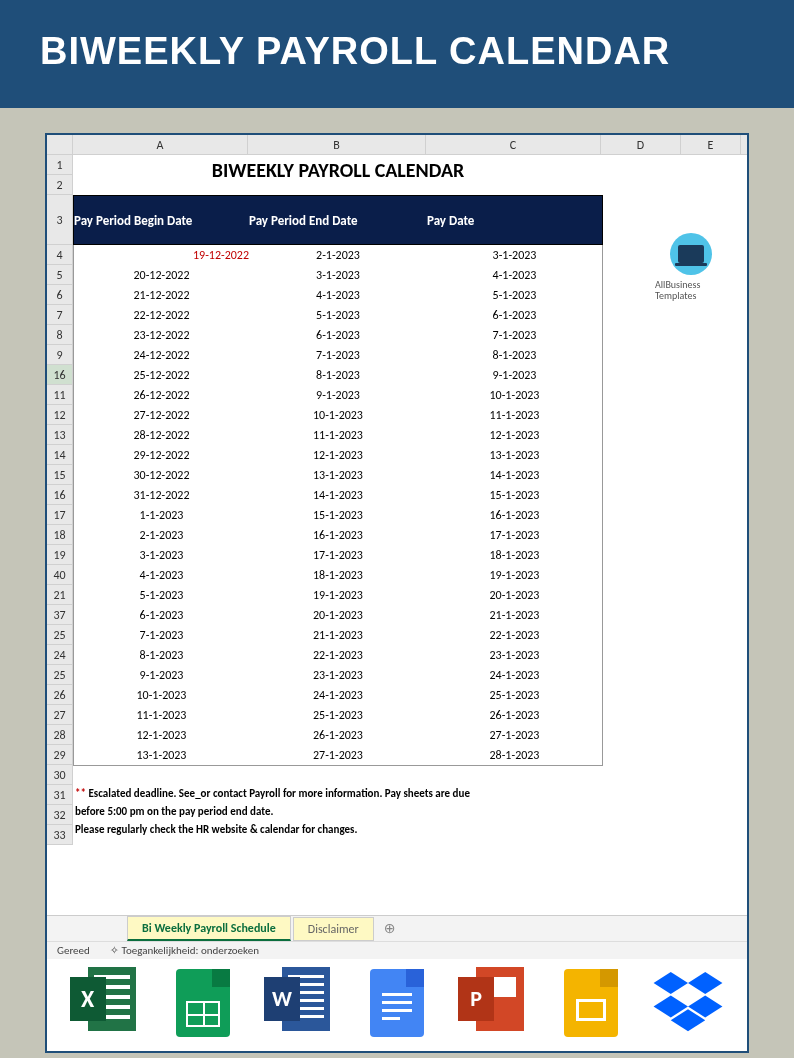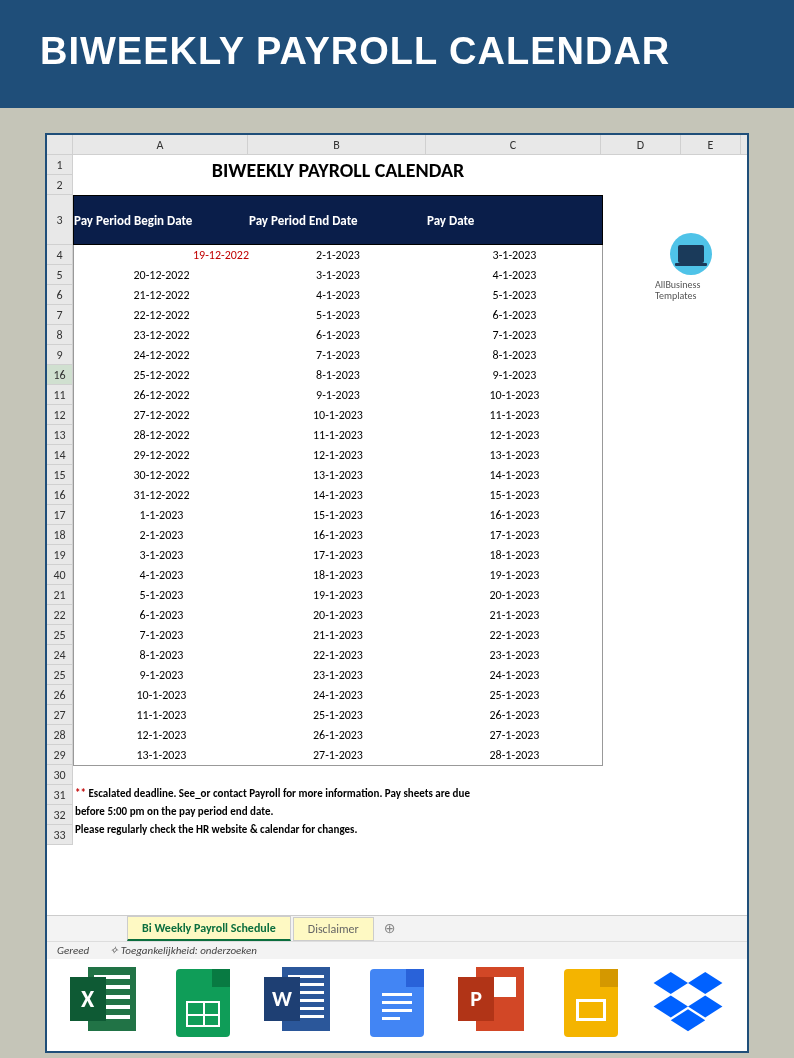--- a/index.html
+++ b/index.html
@@ -30,21 +30,21 @@
   .logo-circle { width: 42px; height: 42px; margin: 0 auto 4px; background: #4fc3e8; border-radius: 50%; display: flex; align-items: center; justify-content: center; }
   .laptop { width: 26px; height: 18px; background: #1a3a5a; border-radius: 2px; position: relative; }
   .laptop::after { content: ""; position: absolute; bottom: -3px; left: -3px; width: 32px; height: 3px; background: #1a3a5a; border-radius: 1px; }
   .logo-text { font-size: 10px; color: #555; line-height: 1.1; }
   .footnote { position: absolute; top: 630px; left: 2px; font-size: 11px; font-weight: bold; color: #000; line-height: 18px; width: 520px; }
   .red-star { color: #c00000; }
   .tabs { position: absolute; bottom: 110px; left: 0; right: 0; height: 26px; background: #f3f3f3; border-top: 1px solid #ccc; display: flex; align-items: center; font-size: 12px; padding-left: 80px; }
   .tab { padding: 4px 14px; border: 1px solid #ccc; border-bottom: none; background: #fef9c3; margin-right: 2px; color: #0b6e3e; font-weight: bold; border-bottom: 2px solid #0b6e3e; }
   .tab.inactive { color: #666; font-weight: normal; border-bottom: 1px solid #ccc; }
   .plus-tab { margin-left: 8px; color: #888; font-size: 14px; }
-  .status { position: absolute; bottom: 92px; left: 0; right: 0; height: 18px; background: #f3f3f3; border-top: 1px solid #ddd; font-size: 11px; color: #444; padding-left: 10px; display: flex; align-items: center; gap: 20px; font-style: italic; }
+  .status { position: absolute; bottom: 92px; left: 0; right: 0; height: 18px; background: #f3f3f3; border-top: 1px solid #ddd; font-size: 11px; color: #444; padding-left: 10px; display: flex; align-items: center; gap: 20px; }
   .icons-row { position: absolute; bottom: 6px; left: 0; right: 0; height: 85px; display: flex; justify-content: space-around; align-items: center; padding: 0 10px; background: #fff; }
   .app-icon { width: 72px; height: 72px; position: relative; }
   .excel-ico { display: flex; } .excel-ico .back { width: 48px; height: 64px; background: #217346; margin-left: 18px; position: relative; } .excel-ico .back::before { content:""; position:absolute; top:8px; left:6px; right:6px; height:4px; background:#fff; box-shadow: 0 10px 0 #fff, 0 20px 0 #fff, 0 30px 0 #fff, 0 40px 0 #fff; } .excel-ico .front { position:absolute; left:0; top:10px; width:36px; height:44px; background:#0e5a34; color:#fff; font-size:24px; font-weight:bold; text-align:center; line-height:44px; }
   .sheets-ico .back { width: 54px; height: 68px; background: #0f9d58; border-radius: 4px; margin: 2px auto 0; position: relative; } .sheets-ico .back::after { content:""; position:absolute; top:0; right:0; width:18px; height:18px; background:#087a42; } .sheets-ico .grid { position:absolute; bottom:10px; left:10px; width:34px; height:26px; border:2px solid #fff; } .sheets-ico .grid::before { content:""; position:absolute; top:50%; left:0; right:0; height:2px; background:#fff; } .sheets-ico .grid::after { content:""; position:absolute; left:50%; top:0; bottom:0; width:2px; background:#fff; }
   .word-ico { display:flex; } .word-ico .back { width:48px; height:64px; background:#2b579a; margin-left:18px; position:relative; } .word-ico .back::before { content:""; position:absolute; top:8px; left:6px; right:6px; height:3px; background:#fff; box-shadow: 0 8px 0 #fff, 0 16px 0 #fff, 0 24px 0 #fff, 0 32px 0 #fff, 0 40px 0 #fff; } .word-ico .front { position:absolute; left:0; top:10px; width:36px; height:44px; background:#1e3f73; color:#fff; font-size:22px; font-weight:bold; text-align:center; line-height:44px; }
   .docs-ico .back { width:54px; height:68px; background:#4285f4; border-radius:4px; margin:2px auto 0; position:relative; } .docs-ico .back::after { content:""; position:absolute; top:0; right:0; width:18px; height:18px; background:#2962d9; } .docs-ico .lines { position:absolute; bottom:12px; left:12px; right:12px; } .docs-ico .lines div { height:3px; background:#fff; margin-bottom:5px; } .docs-ico .lines div:last-child { width:60%; }
   .ppt-ico { display:flex; } .ppt-ico .back { width:48px; height:64px; background:#d24726; margin-left:18px; position:relative; } .ppt-ico .back::before { content:""; position:absolute; top:10px; left:8px; width:32px; height:20px; background:#fff; } .ppt-ico .front { position:absolute; left:0; top:10px; width:36px; height:44px; background:#b13417; color:#fff; font-size:22px; font-weight:bold; text-align:center; line-height:44px; }
   .slides-ico .back { width:54px; height:68px; background:#f4b400; border-radius:4px; margin:2px auto 0; position:relative; } .slides-ico .back::after { content:""; position:absolute; top:0; right:0; width:18px; height:18px; background:#d49800; } .slides-ico .rect { position:absolute; bottom:16px; left:12px; right:12px; height:22px; border:3px solid #fff; }
   .dropbox-ico { display:flex; align-items:center; justify-content:center; } .dropbox-ico svg { width:70px; height:62px; }
 </style>
@@ -83,21 +83,21 @@
           <div class="rowh">12</div>
           <div class="rowh">13</div>
           <div class="rowh">14</div>
           <div class="rowh">15</div>
           <div class="rowh">16</div>
           <div class="rowh">17</div>
           <div class="rowh">18</div>
           <div class="rowh">19</div>
           <div class="rowh">40</div>
           <div class="rowh">21</div>
-          <div class="rowh">22</div>
+          <div class="rowh">37</div>
           <div class="rowh">25</div>
           <div class="rowh">24</div>
           <div class="rowh">25</div>
           <div class="rowh">26</div>
           <div class="rowh">27</div>
           <div class="rowh">28</div>
           <div class="rowh">29</div>
           <div class="rowh">30</div>
           <div class="rowh">31</div>
           <div class="rowh">32</div>

